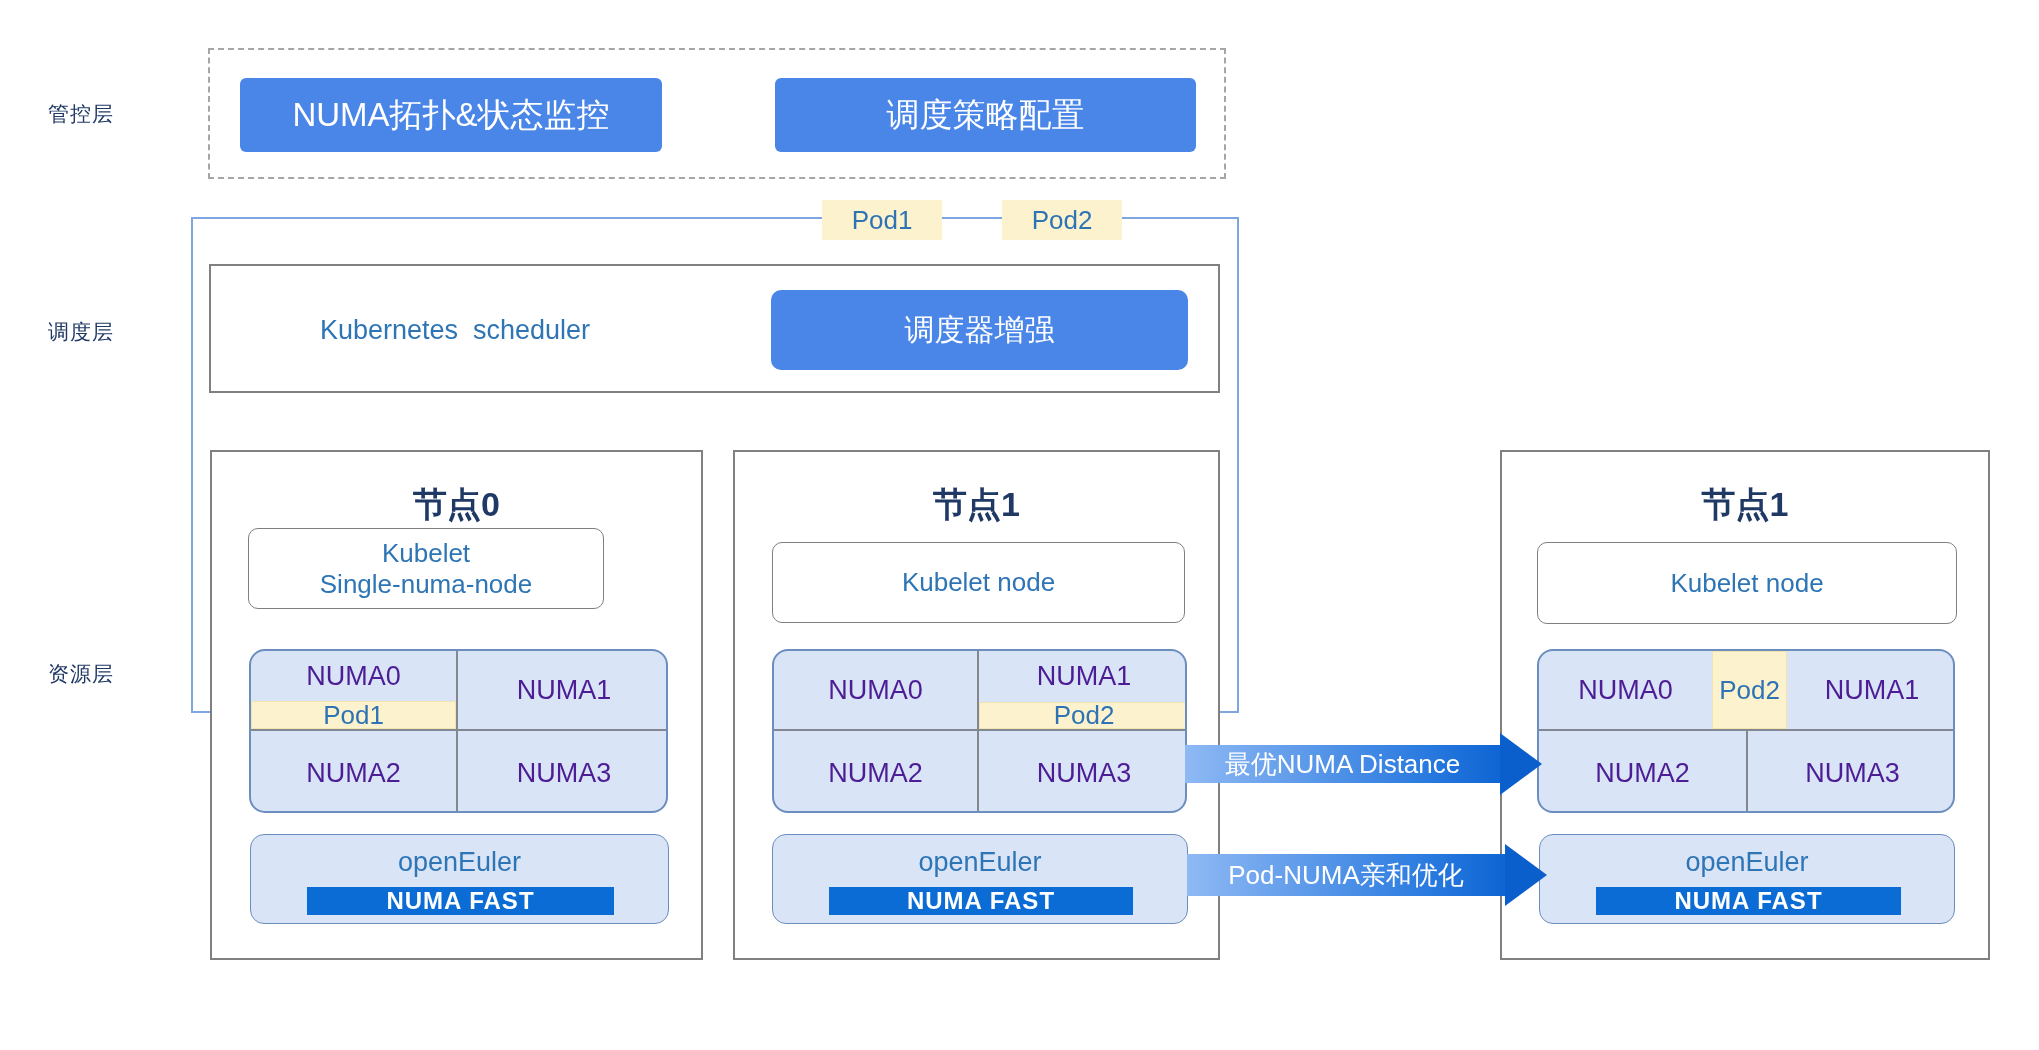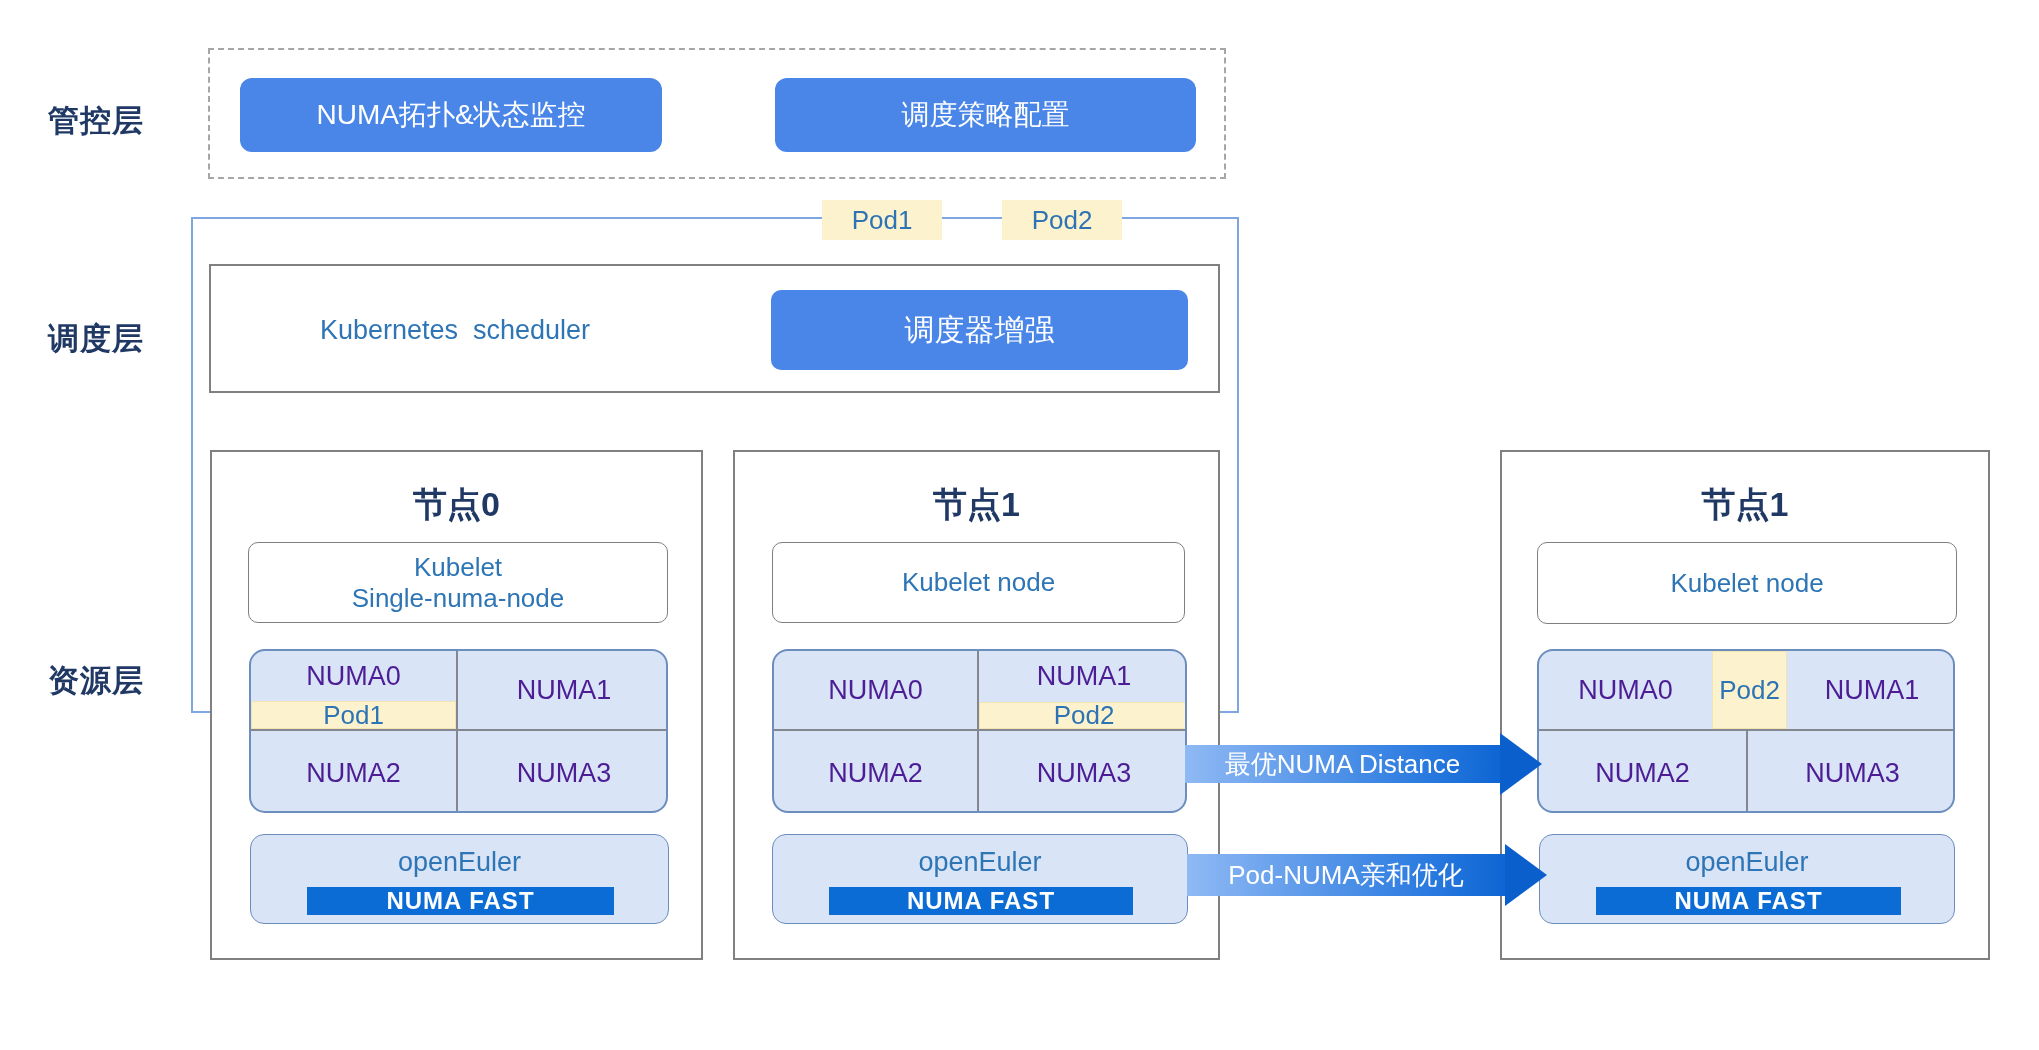--- a/index.html
+++ b/index.html
@@ -1,25 +1,25 @@
 <!DOCTYPE html>
 <html><head>
 <meta charset="utf-8">
 <style>
   html,body{margin:0;padding:0;background:#ffffff;}
   body{font-family:"Liberation Sans","DejaVu Sans",sans-serif;}
   .stage{position:relative;width:2039px;height:1050px;background:#ffffff;overflow:hidden;}
 
-  .layer-label{position:absolute;font-size:31px;font-weight:bold;color:#1F3864;letter-spacing:1px;}
+  .layer-label{position:absolute;font-size:21px;font-weight:normal;color:#1F3864;letter-spacing:1px;}
 
   .dashed-box{position:absolute;left:208px;top:48px;width:1018px;height:131px;
               border:2px dashed #A6A6A6;background:#ffffff;box-sizing:border-box;}
 
-  .btn{position:absolute;background:#4A86E8;color:#ffffff;border-radius:12px;
-       display:flex;align-items:center;justify-content:center;font-size:28px;box-sizing:border-box;}
+  .btn{position:absolute;background:#4A86E8;color:#ffffff;border-radius:6px;
+       display:flex;align-items:center;justify-content:center;font-size:33px;box-sizing:border-box;}
   .btn-lg{font-size:30px;border-radius:10px;text-align:right;}
 
   .bl{position:absolute;background:#7EA6E0;}
 
   .badge{position:absolute;width:120px;height:40px;background:#FCF2CE;color:#2E74B5;
          font-size:26px;display:flex;align-items:center;justify-content:center;}
 
   .gray-box{position:absolute;border:2px solid #808080;background:#ffffff;box-sizing:border-box;}
 
   .k8s-label{position:absolute;left:250px;top:316px;width:410px;height:28px;line-height:28px;
@@ -70,21 +70,21 @@
 
   <div class="badge" style="left:822px;top:200px;">Pod1</div>
   <div class="badge" style="left:1002px;top:200px;">Pod2</div>
 
   <div class="gray-box" style="left:209px;top:264px;width:1011px;height:129px;"></div>
   <div class="k8s-label">Kubernetes  scheduler</div>
   <div class="btn btn-lg" style="left:771px;top:290px;width:417px;height:80px;">调度器增强</div>
 
   <div class="node" style="left:210px;top:450px;width:493px;height:510px;">
     <div class="node-title">节点0</div>
-    <div class="kubelet" style="left:36px;top:90px;width:420px;height:81px;">
+    <div class="kubelet" style="left:36px;top:76px;width:356px;height:81px;">
       <div>Kubelet</div>
       <div>Single-numa-node</div>
     </div>
     <div class="grid" style="left:37px;top:197px;width:419px;height:164px;">
       <div class="gline" style="left:205px;top:0;width:2px;height:164px;"></div>
       <div class="gline" style="left:0;top:78px;width:419px;height:2px;"></div>
       <div class="cell-label" style="left:0;top:0;width:205px;height:50px;">NUMA0</div>
       <div class="pod-strip" style="left:0;top:50px;width:205px;height:28px;">Pod1</div>
       <div class="cell-label" style="left:207px;top:0;width:212px;height:78px;">NUMA1</div>
       <div class="cell-label" style="left:0;top:80px;width:205px;height:84px;">NUMA2</div>

